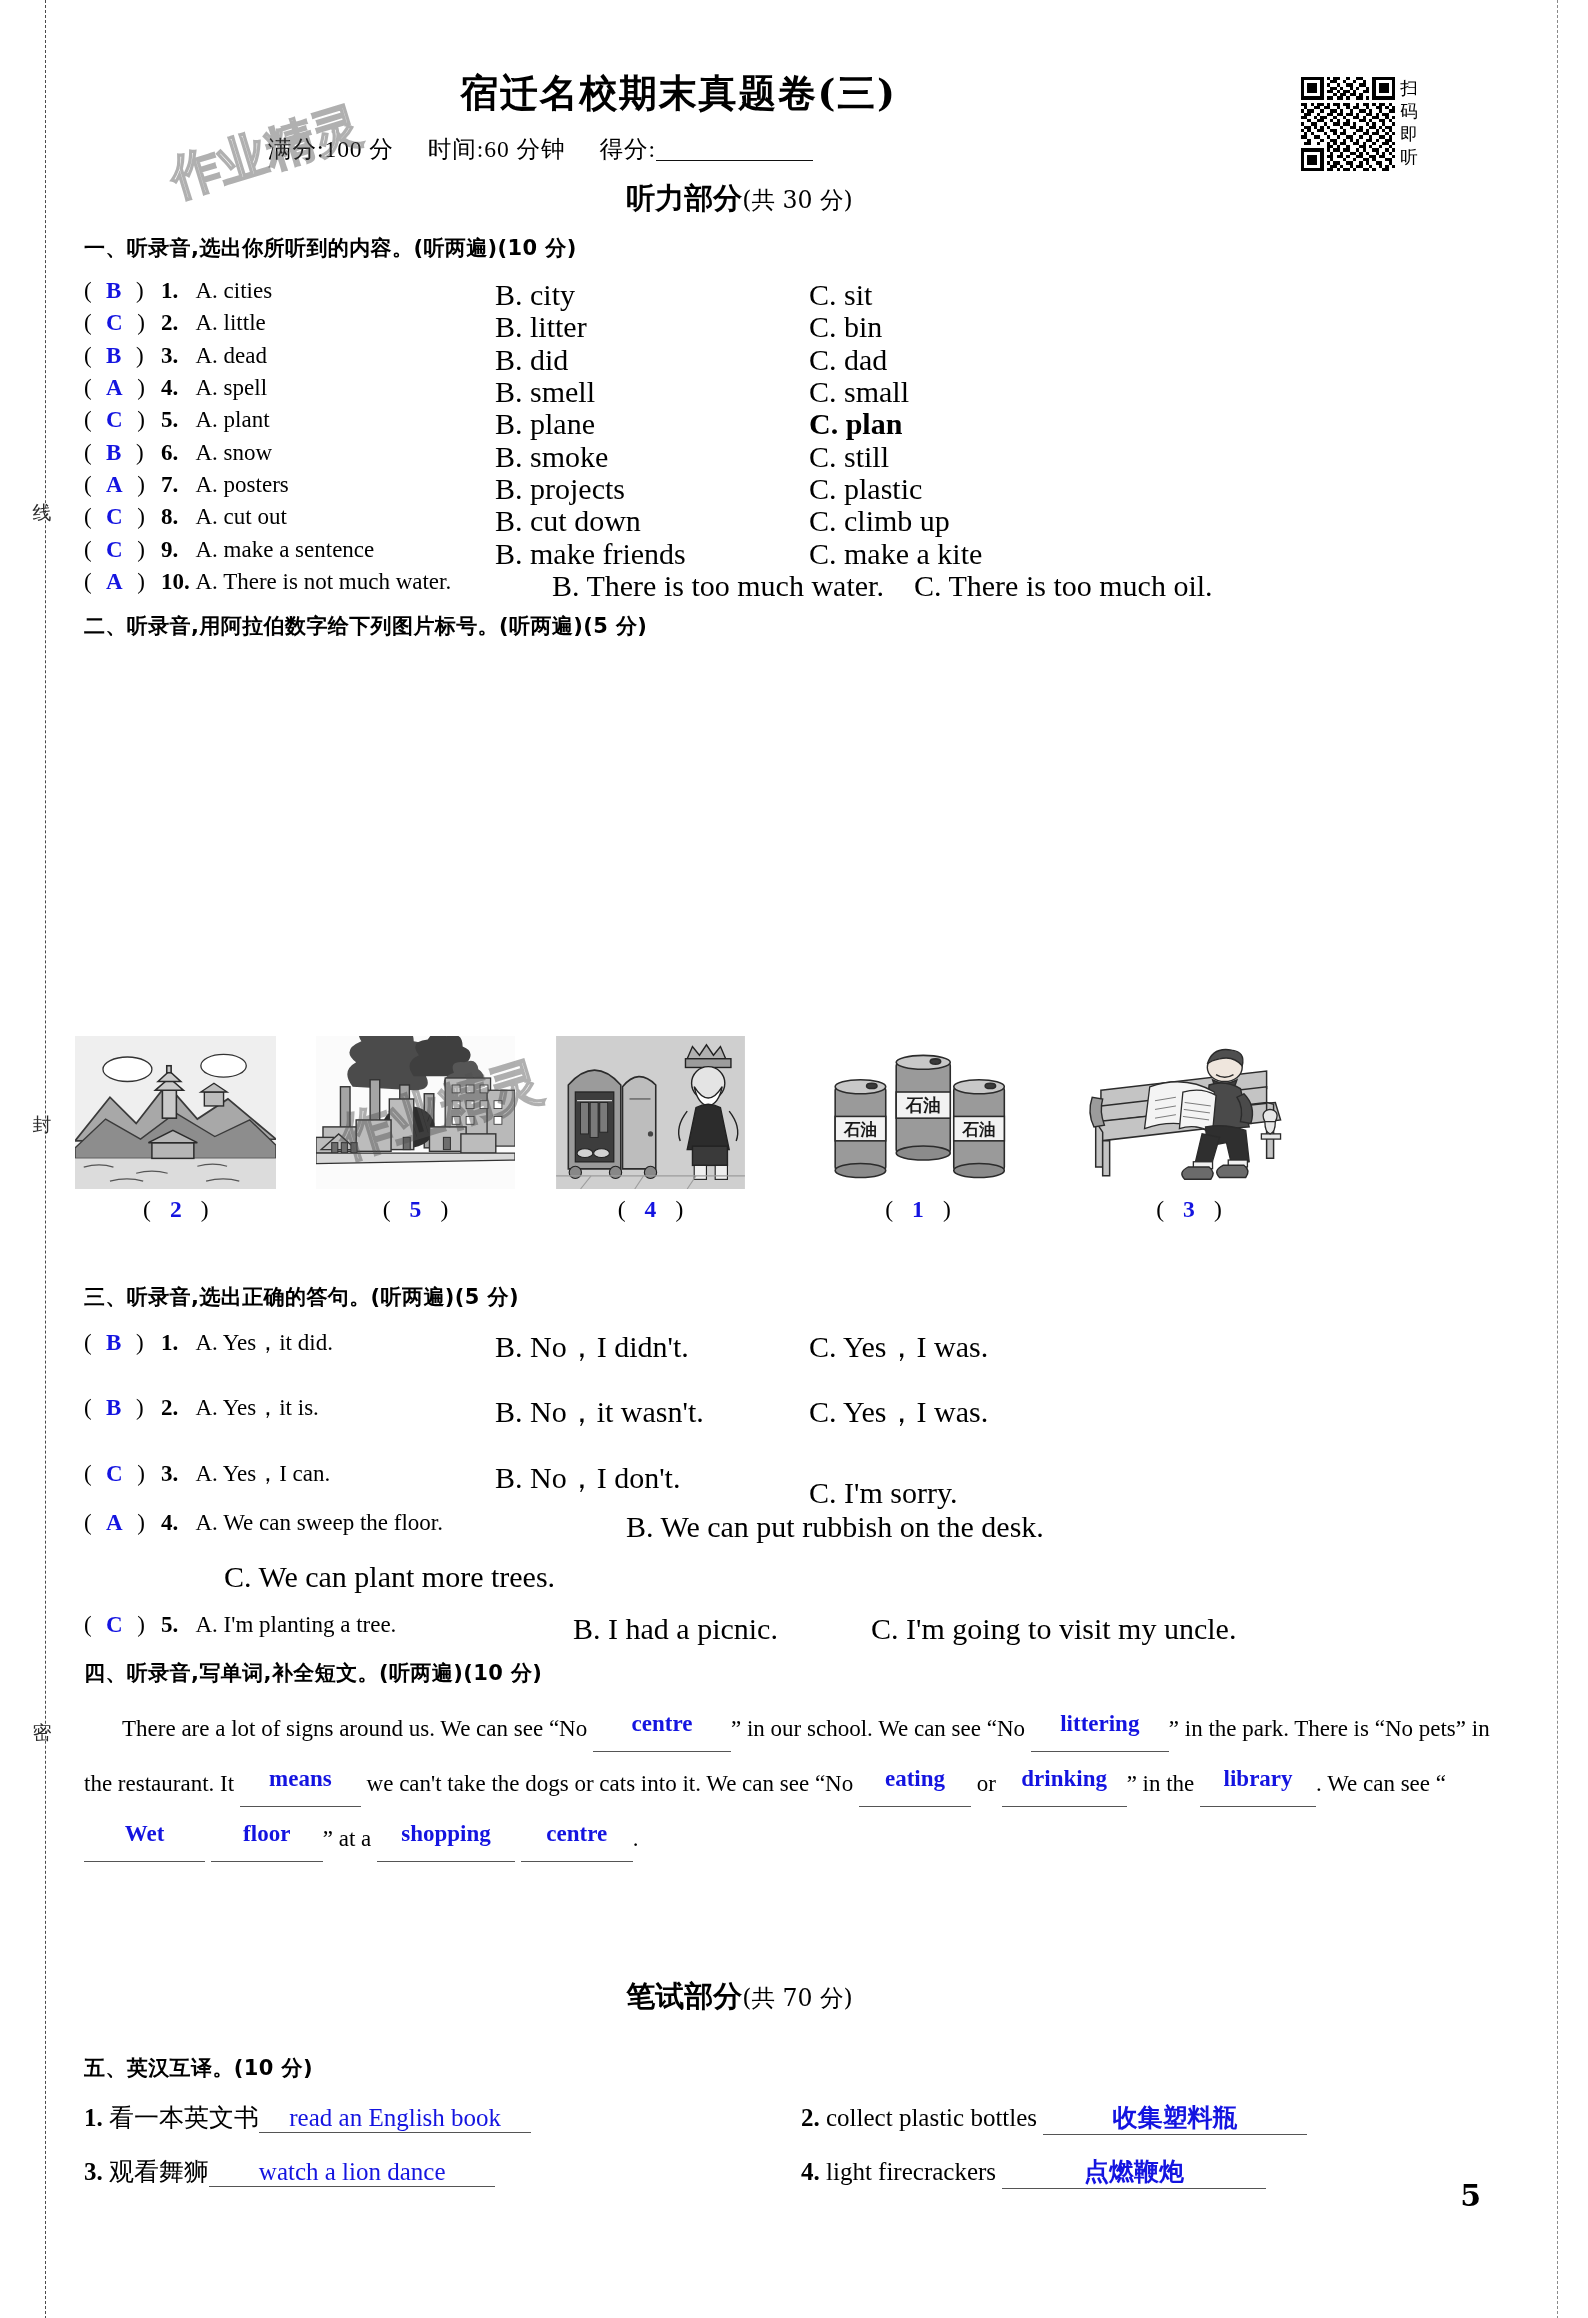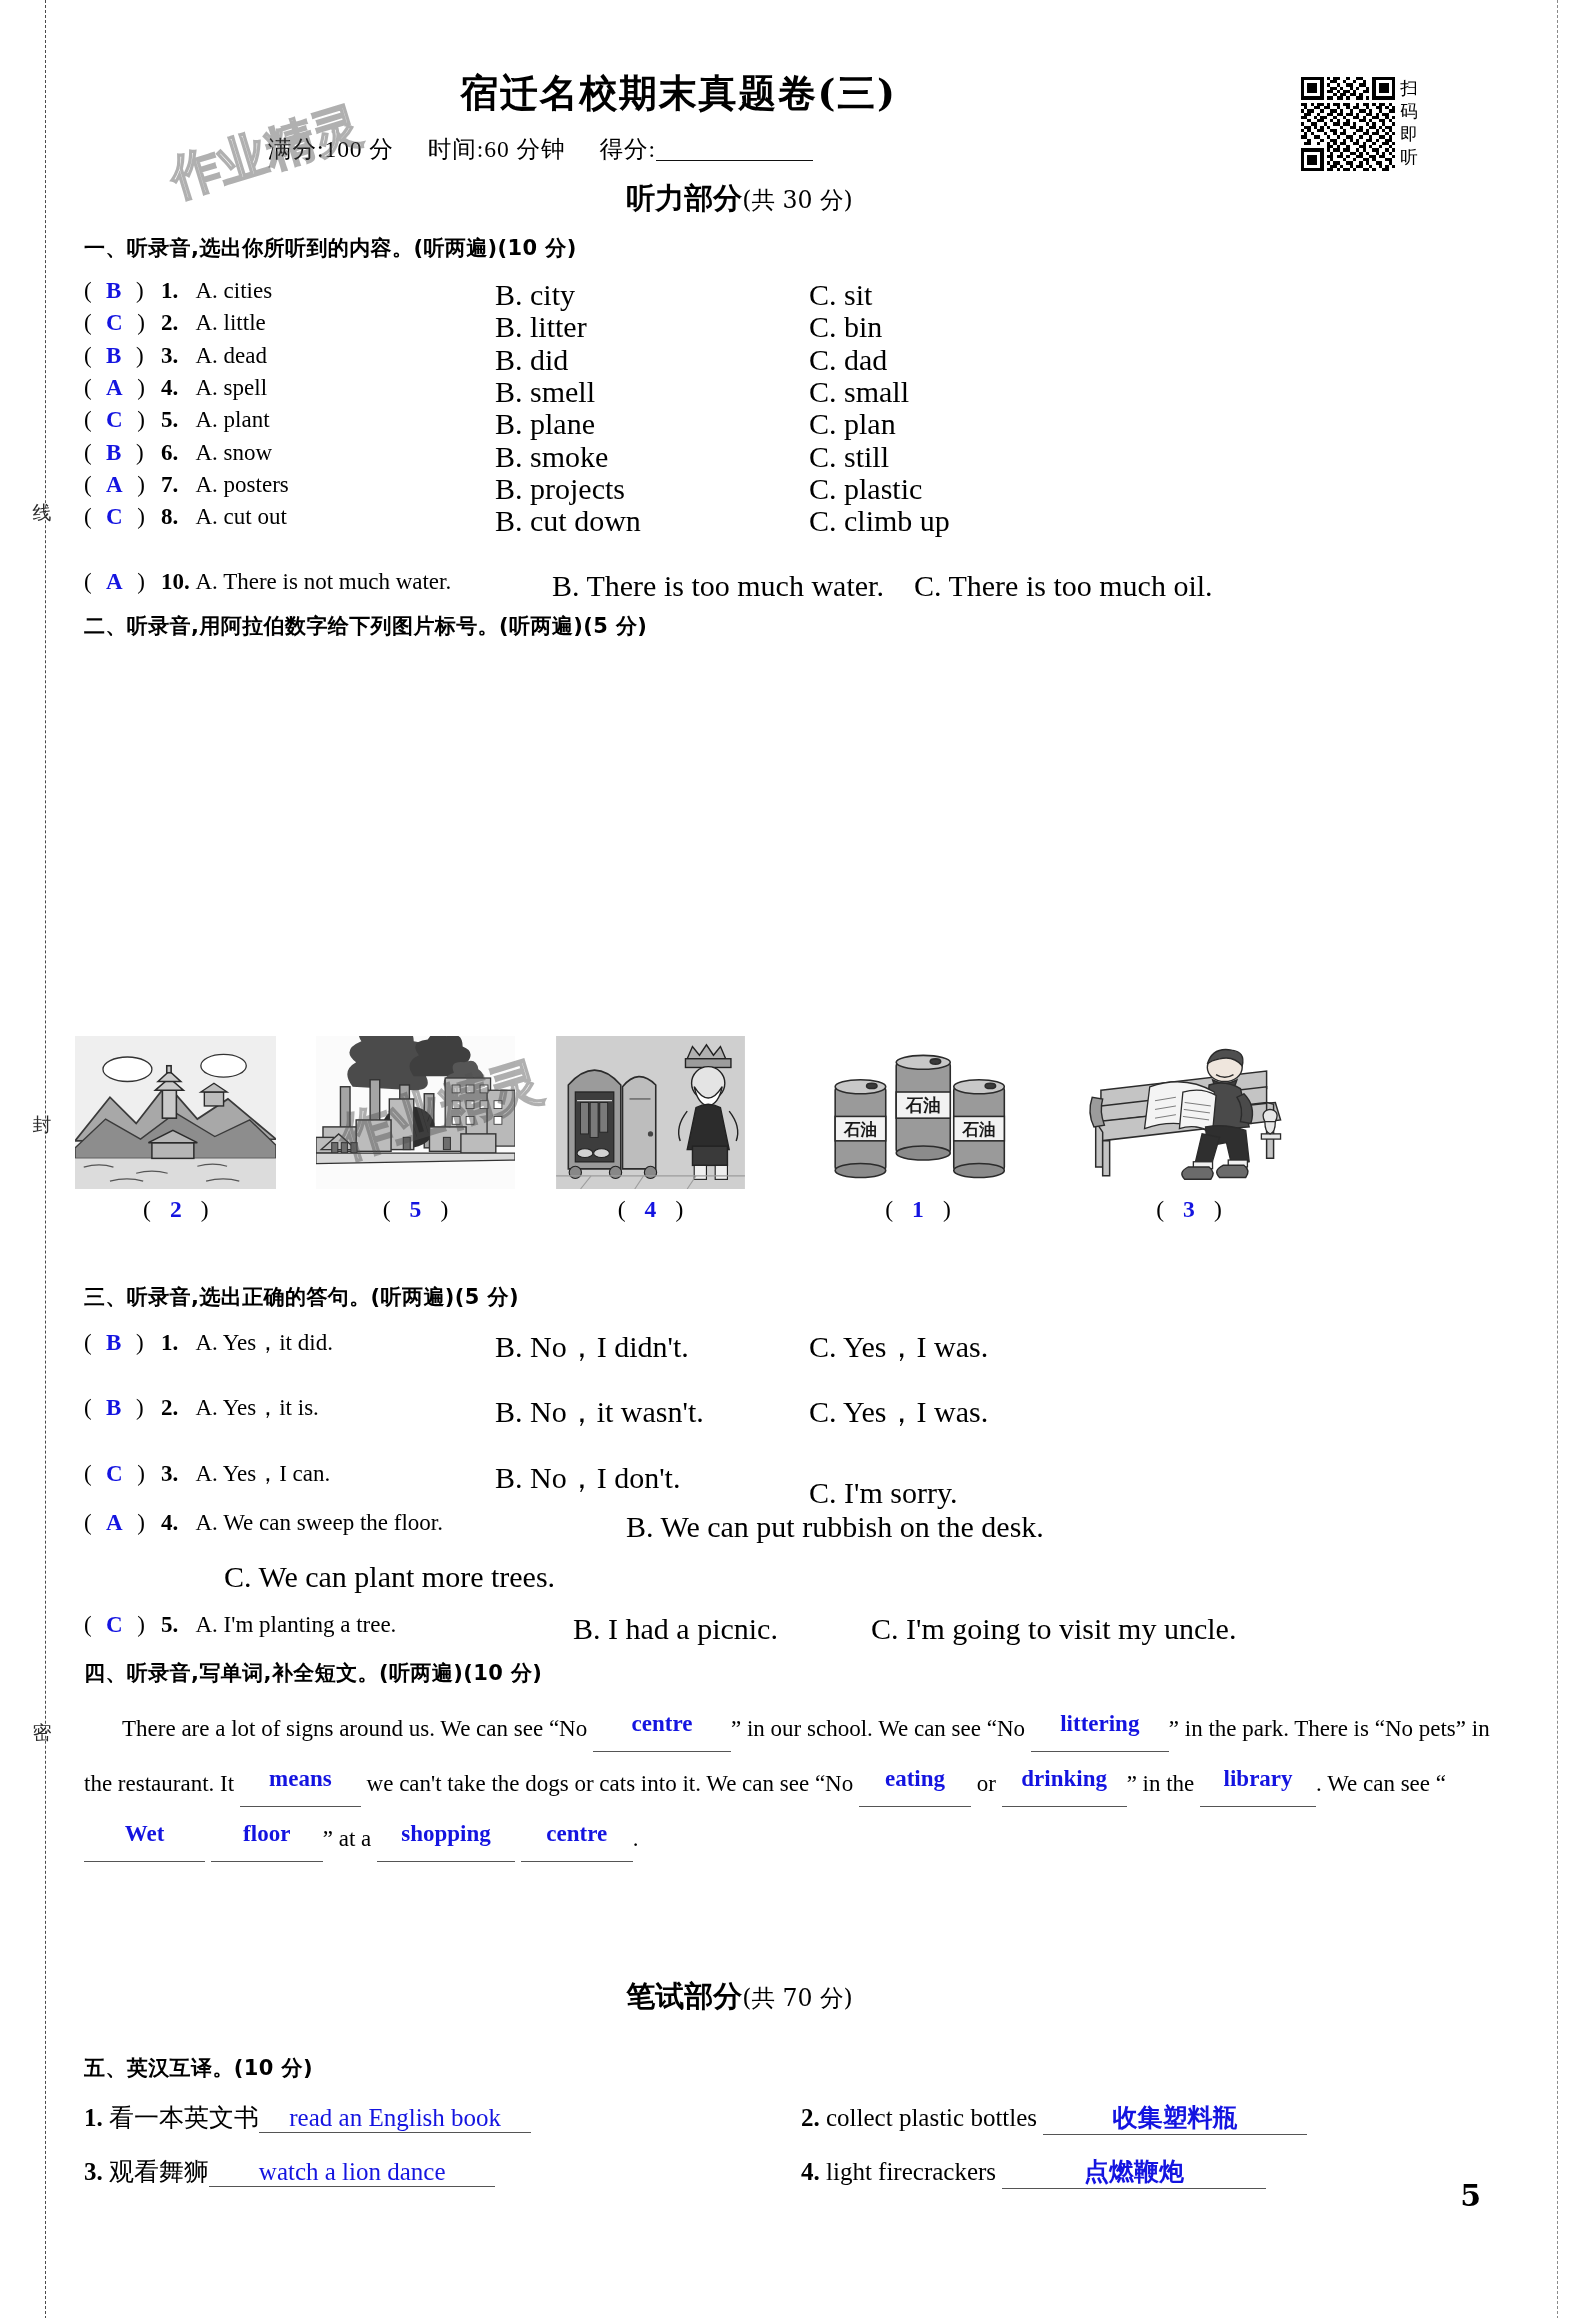--- a/index.html
+++ b/index.html
@@ -532,39 +532,45 @@
   <div class="mcq" style="top:375px;">
     <span class="paren">(&nbsp;<span class="ans">A</span>&nbsp;)</span><span class="qnum">4.</span>
     <span>A. spell</span>
     <span class="opt" style="left:411px;">B. smell</span>
     <span class="opt" style="left:725px;">C. small</span>
   </div>
   <div class="mcq" style="top:407px;">
     <span class="paren">(&nbsp;<span class="ans">C</span>&nbsp;)</span><span class="qnum">5.</span>
     <span>A. plant</span>
     <span class="opt" style="left:411px;">B. plane</span>
-    <span class="opt" style="left:725px;">C. plan</span>
+    <span class="opt" style="left:725px;font-weight:bold;">C. plan</span>
   </div>
   <div class="mcq" style="top:440px;">
     <span class="paren">(&nbsp;<span class="ans">B</span>&nbsp;)</span><span class="qnum">6.</span>
     <span>A. snow</span>
     <span class="opt" style="left:411px;">B. smoke</span>
     <span class="opt" style="left:725px;">C. still</span>
   </div>
   <div class="mcq" style="top:472px;">
     <span class="paren">(&nbsp;<span class="ans">A</span>&nbsp;)</span><span class="qnum">7.</span>
     <span>A. posters</span>
     <span class="opt" style="left:411px;">B. projects</span>
     <span class="opt" style="left:725px;">C. plastic</span>
   </div>
   <div class="mcq" style="top:504px;">
     <span class="paren">(&nbsp;<span class="ans">C</span>&nbsp;)</span><span class="qnum">8.</span>
     <span>A. cut out</span>
     <span class="opt" style="left:411px;">B. cut down</span>
     <span class="opt" style="left:725px;">C. climb up</span>
+  </div>
+  <div class="mcq" style="top:537px;">
+    <span class="paren">(&nbsp;<span class="ans">C</span>&nbsp;)</span><span class="qnum">9.</span>
+    <span>A. make a sentence</span>
+    <span class="opt" style="left:411px;">B. make friends</span>
+    <span class="opt" style="left:725px;">C. make a kite</span>
   </div>
   <div class="mcq" style="top:569px;">
     <span class="paren">(&nbsp;<span class="ans">A</span>&nbsp;)</span><span class="qnum">10.</span>
     <span>A. There is not much water.</span>
     <span class="opt" style="left:468px;">B. There is too much water.</span>
     <span class="opt" style="left:830px;">C. There is too much oil.</span>
   </div>
 
   <div class="sec-head" style="top:612px;">二、听录音,用阿拉伯数字给下列图片标号。(听两遍)(5 分)</div>
 

